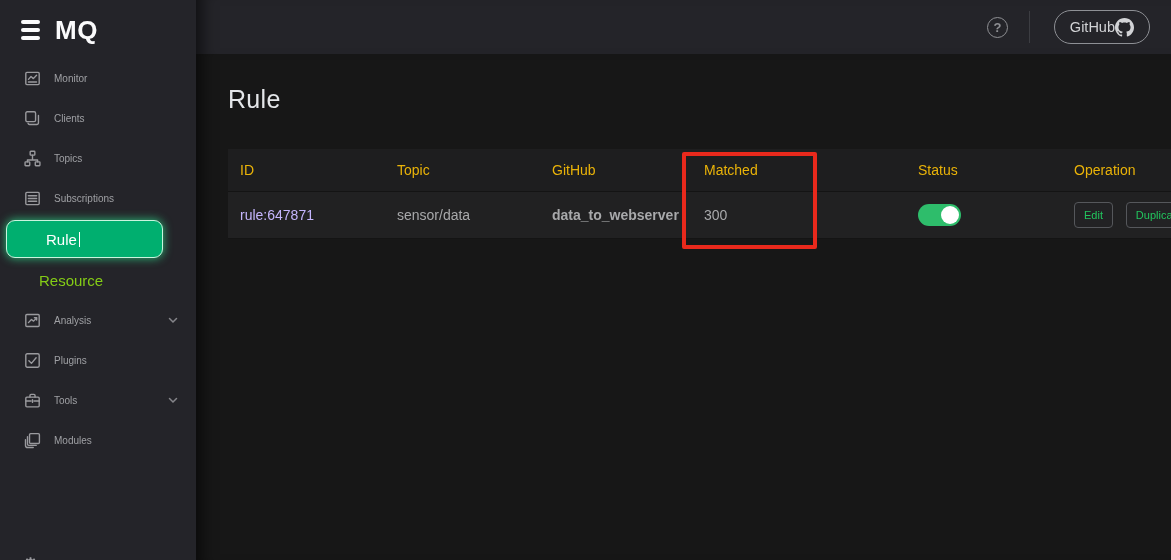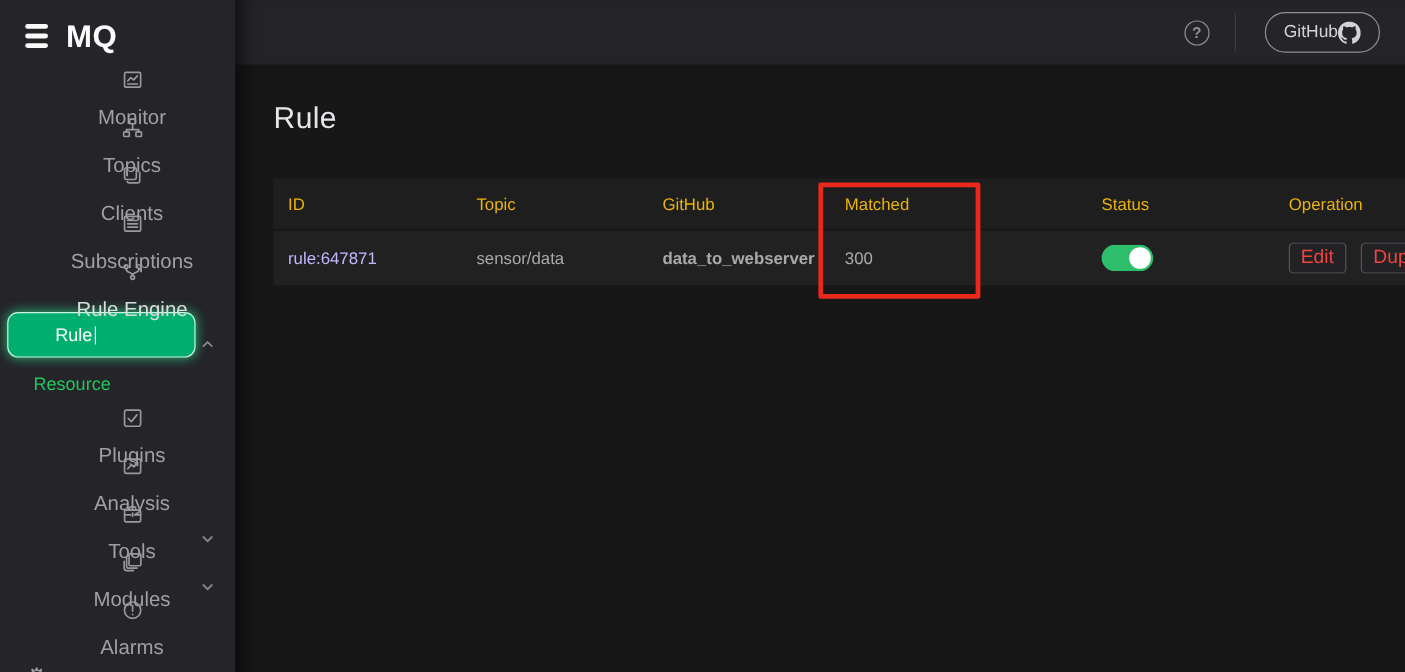--- a/index.html
+++ b/index.html
@@ -21,32 +21,32 @@
     padding:14px 0 0 21px; height:46px; cursor:pointer;
   }
   .logo-bars { display:flex; flex-direction:column; gap:3.5px; }
   .logo-bars i { display:block; width:19px; height:4.3px; background:#fbfbfc; border-radius:2.2px; }
   .logo-text { color:#fbfbfc; font-size:26px; font-weight:600; letter-spacing:.5px; line-height:1; }
 
   .nav { margin-top:12px; list-style:none; }
   .nav-item {
     height:40px; display:flex; align-items:center;
     padding-left:24px; gap:13px; cursor:pointer;
-    color:#9fa0a4; font-size:17px;flex-direction:column;
+    color:#9fa0a4; font-size:10px;
   }
   .nav-item .label { white-space:nowrap; }
   .nav-item.active-parent { color:#dcdce0; }
   .nav-icon { width:17px; height:17px; flex:0 0 17px; display:flex; }
   .nav-icon svg { width:17px; height:17px; stroke:#9a9a9e; fill:none; stroke-width:1.3; stroke-linecap:round; stroke-linejoin:round; }
   .chevron { margin-left:auto; margin-right:17px; display:flex; }
   .chevron svg { width:12px; height:12px; stroke:#85858a; fill:none; stroke-width:1.5; stroke-linecap:round; }
 
   .sub-item {
     height:40px; display:flex; align-items:center;
-    padding-left:28px; font-size:15px; color:#22c55e; cursor:pointer;
+    padding-left:39px; font-size:15px; color:#84cc16; cursor:pointer;
   }
   .sub-item.selected {
     height:38px; margin:2px 33px 2px 6px; padding-left:39px;
     background:#00af6f; color:#ffffff;
     border:1px solid #c9f5de; border-radius:9px;
     box-shadow:0 0 9px 1px rgba(46,220,140,.7);
   }
   .text-cursor { display:inline-block; width:1.5px; height:15px; background:#ffffff; margin-left:2px; vertical-align:-2px; }
 
   .gear-partial {
@@ -100,21 +100,21 @@
     position:relative; cursor:pointer; display:inline-block; vertical-align:middle;
   }
   .toggle .knob {
     position:absolute; right:2px; top:2px; width:18px; height:18px;
     border-radius:50%; background:#ffffff;
   }
 
   .op-btn {
     display:inline-flex; align-items:center; height:26px; padding:0 9px;
     border:1px solid #55575b; border-radius:4px; background:#222224;
-    color:#ef4444; font-size:16px; cursor:pointer; margin-right:9px;
+    color:#22c55e; font-size:11px; cursor:pointer; margin-right:9px;
     font-family:"Liberation Sans", sans-serif; white-space:nowrap;
   }
 
   
   .annotation-rect {
     position:absolute; left:682px; top:152px; width:135px; height:97px;
     border:4px solid #e9291c; border-radius:2px;
     z-index:10; pointer-events:none;
   }
 </style>
@@ -139,101 +139,85 @@
             <polyline points="4.2,8.8 6.6,6.2 8.8,8.1 11.8,4.9"></polyline>
             <line x1="4.2" y1="11.3" x2="11.8" y2="11.3"></line>
           </svg>
       </span>
       <span class="label">Monitor</span>
     </li>
 
     <li class="nav-item">
       <span class="nav-icon">
         <svg viewBox="0 0 16 16">
+            <rect x="1.7" y="1.7" width="9.2" height="9.2" rx="1.3"></rect>
+            <path d="M13.6 5.2 v6.9 a1.5 1.5 0 0 1 -1.5 1.5 H5.2 a1.5 1.5 0 0 1 -1.4 -1.1"></path>
+          </svg>
+      </span>
+      <span class="label">Clients</span>
+    </li>
+
+    <li class="nav-item">
+      <span class="nav-icon">
+        <svg viewBox="0 0 16 16">
             <rect x="5.8" y="1.2" width="4.4" height="3.6" rx=".6"></rect>
             <rect x="1" y="11.2" width="4.4" height="3.6" rx=".6"></rect>
             <rect x="10.6" y="11.2" width="4.4" height="3.6" rx=".6"></rect>
             <path d="M8 4.8 V9.4 M3.2 11.2 V9.4 H12.8 V11.2"></path>
           </svg>
       </span>
       <span class="label">Topics</span>
     </li>
 
     <li class="nav-item">
       <span class="nav-icon">
         <svg viewBox="0 0 16 16">
-            <rect x="1.7" y="1.7" width="9.2" height="9.2" rx="1.3"></rect>
-            <path d="M13.6 5.2 v6.9 a1.5 1.5 0 0 1 -1.5 1.5 H5.2 a1.5 1.5 0 0 1 -1.4 -1.1"></path>
-          </svg>
-      </span>
-      <span class="label">Clients</span>
-    </li>
-
-    <li class="nav-item">
-      <span class="nav-icon">
-        <svg viewBox="0 0 16 16">
             <rect x="1.7" y="2.2" width="12.6" height="11.6" rx="1"></rect>
             <line x1="4.1" y1="5.4" x2="11.9" y2="5.4"></line>
             <line x1="4.1" y1="8" x2="11.9" y2="8"></line>
             <line x1="4.1" y1="10.6" x2="11.9" y2="10.6"></line>
           </svg>
       </span>
       <span class="label">Subscriptions</span>
     </li>
 
-    <li class="nav-item active-parent">
-      <span class="nav-icon">
-        <svg viewBox="0 0 16 16">
-            <circle cx="2.9" cy="4" r="1.5"></circle>
-            <circle cx="13.1" cy="4" r="1.5"></circle>
-            <circle cx="8" cy="12.5" r="1.5"></circle>
-            <path d="M2.9 5.6 C2.9 9.4 8 7.6 8 10.9 M13.1 5.6 C13.1 9.4 8 7.6 8 10.9"></path>
-          </svg>
-      </span>
-      <span class="label">Rule Engine</span>
-      <span class="chevron">
-        <svg viewBox="0 0 12 12">
-            <polyline points="2.5,7.5 6,4 9.5,7.5"></polyline>
-          </svg>
-      </span>
-    </li>
 
     <li class="sub-item selected">
       <span>Rule</span>
         <span class="text-cursor"></span>
     </li>
 
     <li class="sub-item">
       <span>Resource</span>
-    </li>
-
-    <li class="nav-item">
-      <span class="nav-icon">
-        <svg viewBox="0 0 16 16">
-            <rect x="1.7" y="1.7" width="12.6" height="12.6" rx="1.3"></rect>
-            <polyline points="4.6,8.2 7,10.7 11.4,5.4"></polyline>
-          </svg>
-      </span>
-      <span class="label">Plugins</span>
     </li>
 
     <li class="nav-item">
       <span class="nav-icon">
         <svg viewBox="0 0 16 16">
             <rect x="1.7" y="2.4" width="12.6" height="11.2" rx="1"></rect>
             <polyline points="4.2,10 7,7 9,8.6 11.8,5.6"></polyline>
             <polyline points="9.8,5.4 11.9,5.4 11.9,7.5"></polyline>
           </svg>
       </span>
       <span class="label">Analysis</span>
       <span class="chevron">
         <svg viewBox="0 0 12 12">
             <polyline points="2.5,4.5 6,8 9.5,4.5"></polyline>
           </svg>
       </span>
+    </li>
+
+    <li class="nav-item">
+      <span class="nav-icon">
+        <svg viewBox="0 0 16 16">
+            <rect x="1.7" y="1.7" width="12.6" height="12.6" rx="1.3"></rect>
+            <polyline points="4.6,8.2 7,10.7 11.4,5.4"></polyline>
+          </svg>
+      </span>
+      <span class="label">Plugins</span>
     </li>
 
     <li class="nav-item">
       <span class="nav-icon">
         <svg viewBox="0 0 16 16">
             <rect x="1.7" y="4.8" width="12.6" height="9.2" rx="1"></rect>
             <path d="M5.6 4.8 V3.2 a1 1 0 0 1 1 -1 h2.8 a1 1 0 0 1 1 1 V4.8"></path>
             <line x1="8" y1="7.2" x2="8" y2="9.8"></line>
             <line x1="1.7" y1="8.5" x2="6.7" y2="8.5"></line>
             <line x1="9.3" y1="8.5" x2="14.3" y2="8.5"></line>
@@ -251,30 +235,20 @@
       <span class="nav-icon">
         <svg viewBox="0 0 16 16">
             <rect x="5.2" y="1.5" width="9.3" height="9.3" rx="1"></rect>
             <path d="M3.3 4.4 v7.2 a1 1 0 0 0 1 1 h7.2"></path>
             <path d="M1.4 7.3 v5.3 a2 2 0 0 0 2 2 h5.3"></path>
           </svg>
       </span>
       <span class="label">Modules</span>
     </li>
 
-    <li class="nav-item">
-      <span class="nav-icon">
-        <svg viewBox="0 0 16 16">
-            <circle cx="8" cy="8" r="6.4"></circle>
-            <line x1="8" y1="4.4" x2="8" y2="8.9"></line>
-            <line x1="8" y1="11.2" x2="8" y2="11.5"></line>
-          </svg>
-      </span>
-      <span class="label">Alarms</span>
-    </li>
   </ul>
 
   <span class="gear-partial">⚙</span>
 </aside>
 
 <div class="right">
 
   <header class="topbar">
     <button class="help-btn">
       <span>?</span>

